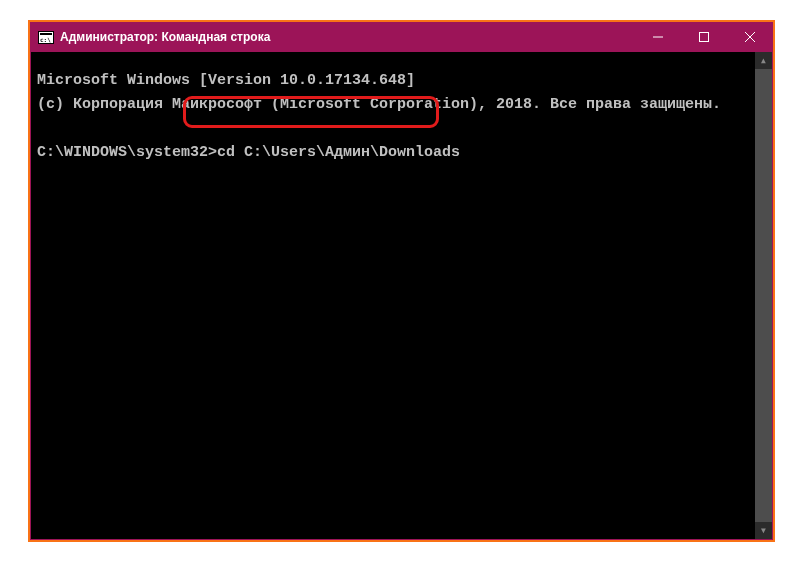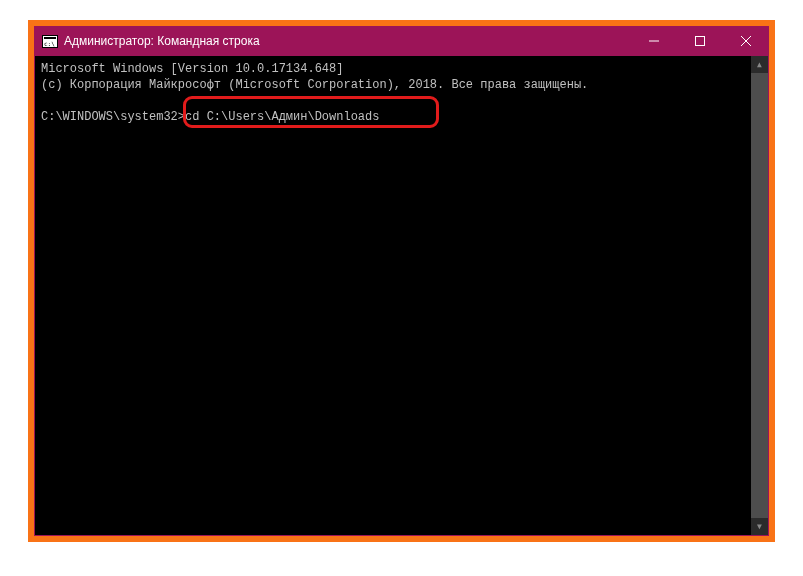--- a/index.html
+++ b/index.html
@@ -10,21 +10,22 @@
       font-family: Consolas, monospace;
       position: relative;
     }
     .window {
       position: absolute;
       left: 28px;
       top: 20px;
       width: 747px;
       height: 522px;
       background: #9c1458;
-      border: 6px solid #f97316;
+      border: 2px solid #f97316;
+      font-weight: bold;
     }
     .titlebar {
       height: 30px;
       background: #9c1458;
       display: flex;
       align-items: center;
       justify-content: space-between;
       padding-left: 8px;
     }
     .title-group {
@@ -74,23 +75,23 @@
       justify-content: center;
       color: #ffffff;
     }
     .terminal {
       position: absolute;
       top: 30px;
       left: 1px;
       right: 1px;
       bottom: 1px;
       background: #000000;
-      padding: 5px 6px;
-      font-size: 12px;
-      line-height: 16px;
+      padding: 17px 6px;
+      font-size: 15px;
+      line-height: 24px;
       color: #c0c0c0;
       font-family: Consolas, "Courier New", monospace;
       white-space: pre;
       overflow: hidden;
     }
     .scrollbar {
       position: absolute;
       right: 1px;
       top: 30px;
       bottom: 1px;

